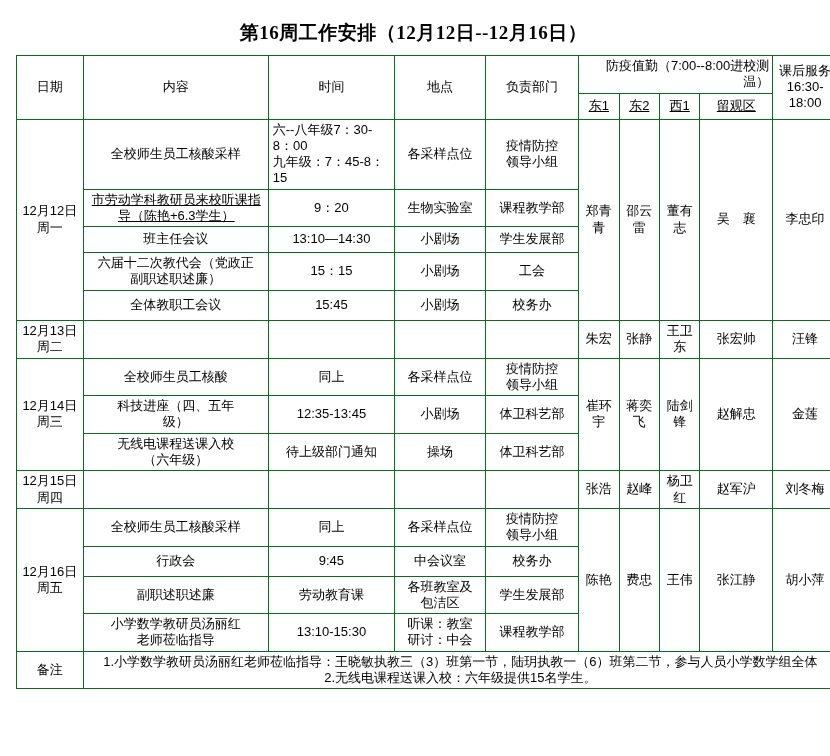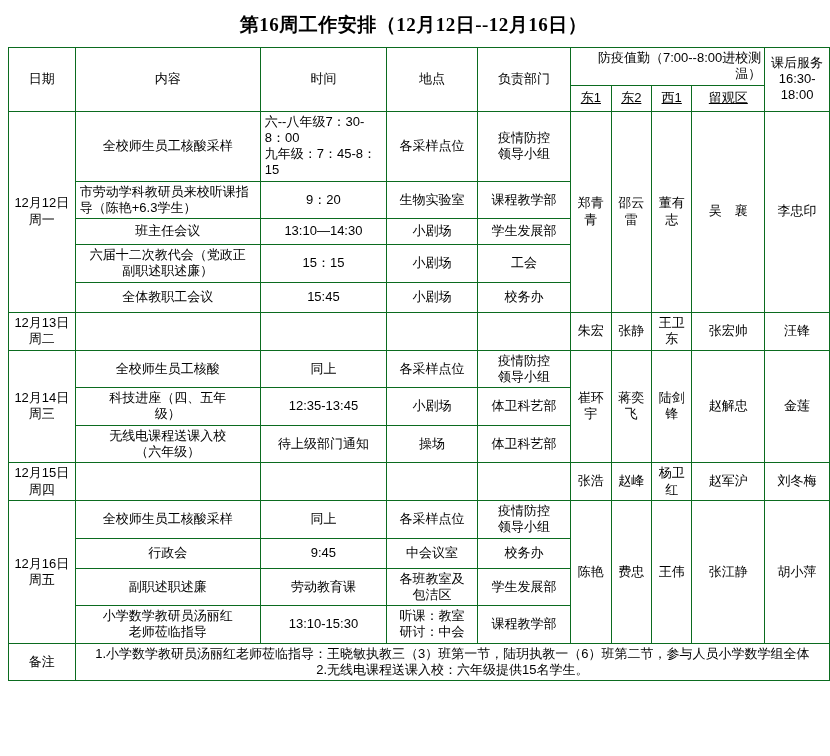--- a/index.html
+++ b/index.html
@@ -9,21 +9,21 @@
   }
   body {
     width: 830px;
     height: 756px;
     font-family: "Liberation Sans", sans-serif;
     color: #000;
     overflow: hidden;
   }
   .page {
     width: 827px;
-    padding: 4px;
+    padding: 12px;
   }
   .doc-title {
     text-align: center;
     font-weight: bold;
     font-size: 19px;
     padding: 8px 0 9px 0;
     letter-spacing: 0.5px;
     font-family: "Liberation Serif", serif;
   }
   table.sched {
@@ -134,21 +134,21 @@
         <td class="two-line nowrap-small" style="text-align:left;padding-left:4px;">六--八年级7：30-8：00<br>九年级：7：45-8：15</td>
         <td>各采样点位</td>
         <td class="two-line">疫情防控<br>领导小组</td>
         <td rowspan="5" class="duty-cell">郑青青</td>
         <td rowspan="5" class="duty-cell">邵云雷</td>
         <td rowspan="5" class="duty-cell">董有志</td>
         <td rowspan="5" class="duty-cell">吴　襄</td>
         <td rowspan="5" class="duty-cell">李忠印</td>
       </tr>
       <tr class="row-med">
-        <td class="nowrap-small two-line" style="text-align:left;padding-left:4px;">市劳动学科教研员来校听课指导（陈艳+6.3学生）</td>
+        <td class="nowrap-small two-line" style="text-align:center;padding-left:4px;text-decoration:underline;">市劳动学科教研员来校听课指导（陈艳+6.3学生）</td>
         <td>9：20</td>
         <td>生物实验室</td>
         <td>课程教学部</td>
       </tr>
       <tr class="row-short">
         <td class="content-cell">班主任会议</td>
         <td>13:10—14:30</td>
         <td>小剧场</td>
         <td>学生发展部</td>
       </tr>

